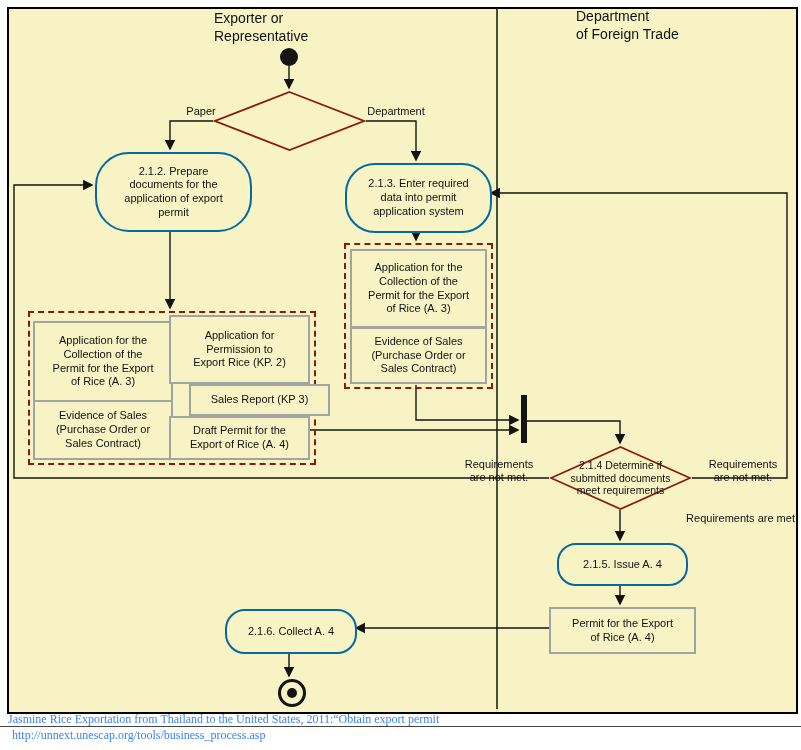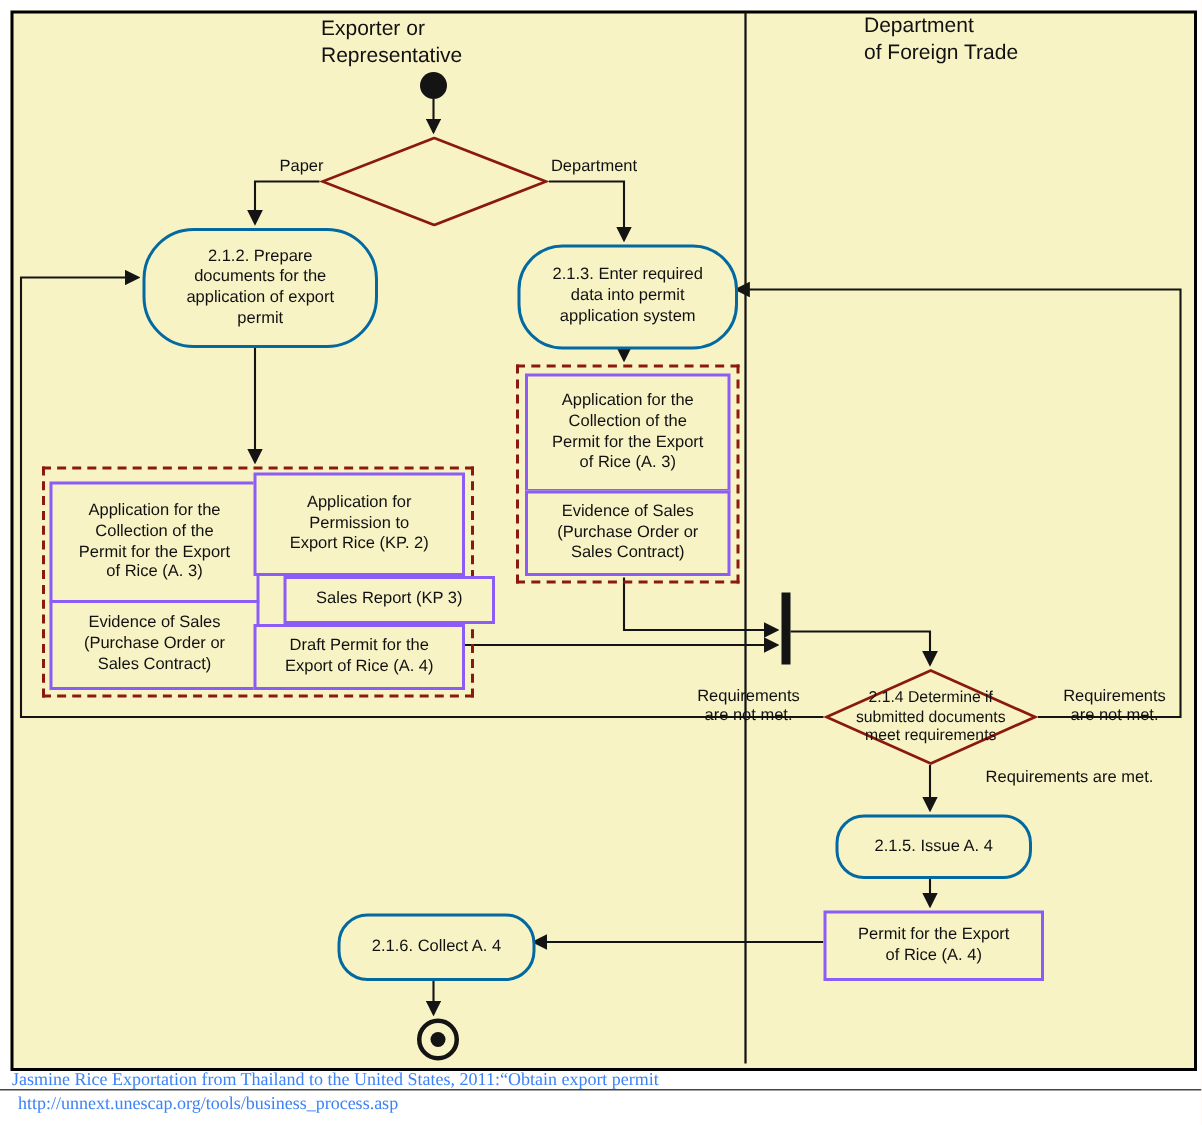--- a/index.html
+++ b/index.html
@@ -3,21 +3,21 @@
 <meta charset="utf-8">
 <style>
   html,body{margin:0;padding:0;}
   body{width:801px;height:750px;background:#ffffff;}
   .stage{position:relative;width:801px;height:750px;background:#ffffff;font-family:"Liberation Sans",sans-serif;color:#111;overflow:hidden;}
   .diagram{position:absolute;left:7px;top:7px;width:787px;height:703px;background:#f8f3c5;border:2px solid #000;}
   .layer{position:absolute;left:0;top:0;width:801px;height:750px;}
   .edge{stroke:#141414;stroke-width:1.4;fill:none;marker-end:url(#arr);}
   .node{position:absolute;display:flex;align-items:center;justify-content:center;text-align:center;white-space:pre-line;line-height:1.25;font-size:11px;}
   .action{background:#f8f3c5;border:2px solid #0369a1;}
-  .doc{background:#f8f3c5;border:2px solid #8b5cf6;}
+  .doc{background:#f8f3c5;border:2px solid #a3a3a3;}
   .group{position:absolute;border:2px dashed #8b1a0e;background:transparent;}
   .diamond{background:transparent;border:none;}
   .diamond svg{position:absolute;left:0;top:0;width:100%;height:100%;}
   .diamond .label{position:relative;z-index:1;font-size:10.5px;line-height:1.18;white-space:pre-line;}
   .edge-label{position:absolute;font-size:11px;line-height:1.2;white-space:pre-line;text-align:center;}
   .lane-header{position:absolute;font-size:14px;line-height:1.25;white-space:pre-line;text-align:left;}
   .start-node{position:absolute;border-radius:50%;background:#141414;}
   .end-node{position:absolute;width:22px;height:22px;border:3px solid #141414;border-radius:50%;background:transparent;display:flex;align-items:center;justify-content:center;}
   .end-node .dot{width:10px;height:10px;border-radius:50%;background:#141414;}
   .caption{position:absolute;font-family:"Liberation Serif",serif;font-size:12px;color:#3b82f6;white-space:nowrap;}
@@ -108,21 +108,21 @@
     </svg>
     <span class="label">2.1.4 Determine if
 submitted documents
 meet requirements</span>
   </div>
 
   <div class="edge-label" style="left:451px;top:458px;width:96px;">Requirements
 are not met.</div>
   <div class="edge-label" style="left:695px;top:458px;width:96px;">Requirements
 are not met.</div>
-  <div class="edge-label" style="left:628px;top:512px;width:170px;text-align:center;">Requirements are met.</div>
+  <div class="edge-label" style="left:628px;top:512px;width:170px;text-align:right;">Requirements are met.</div>
 
   <div class="node action" style="left:557px;top:543px;width:127px;height:39px;border-radius:19px;">2.1.5. Issue A. 4</div>
   <div class="node doc" style="left:549px;top:607px;width:143px;height:43px;">Permit for the Export
 of Rice (A. 4)</div>
   <div class="node action" style="left:225px;top:609px;width:128px;height:41px;border-radius:20px;">2.1.6. Collect A. 4</div>
 
   <div class="end-node" style="left:278px;top:679px;">
     <div class="dot"></div>
   </div>
 

